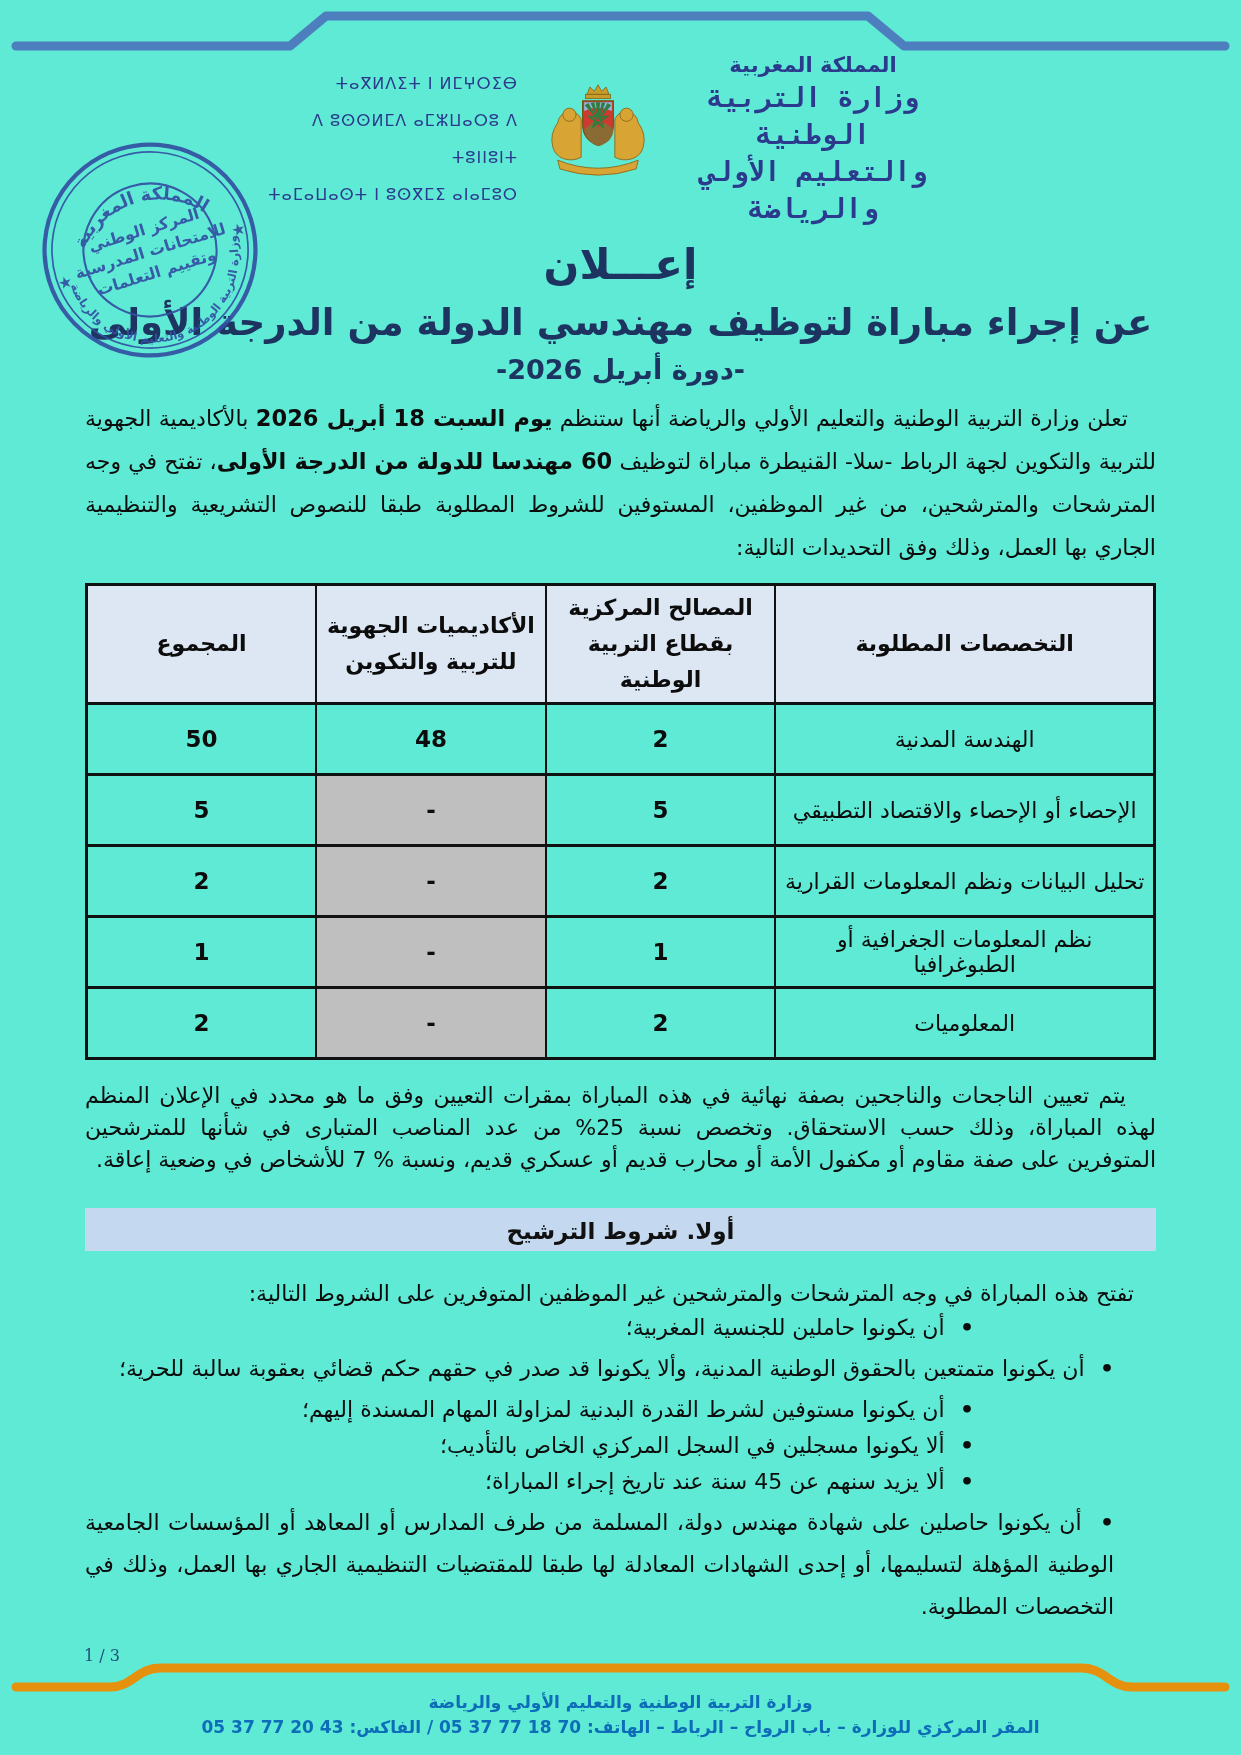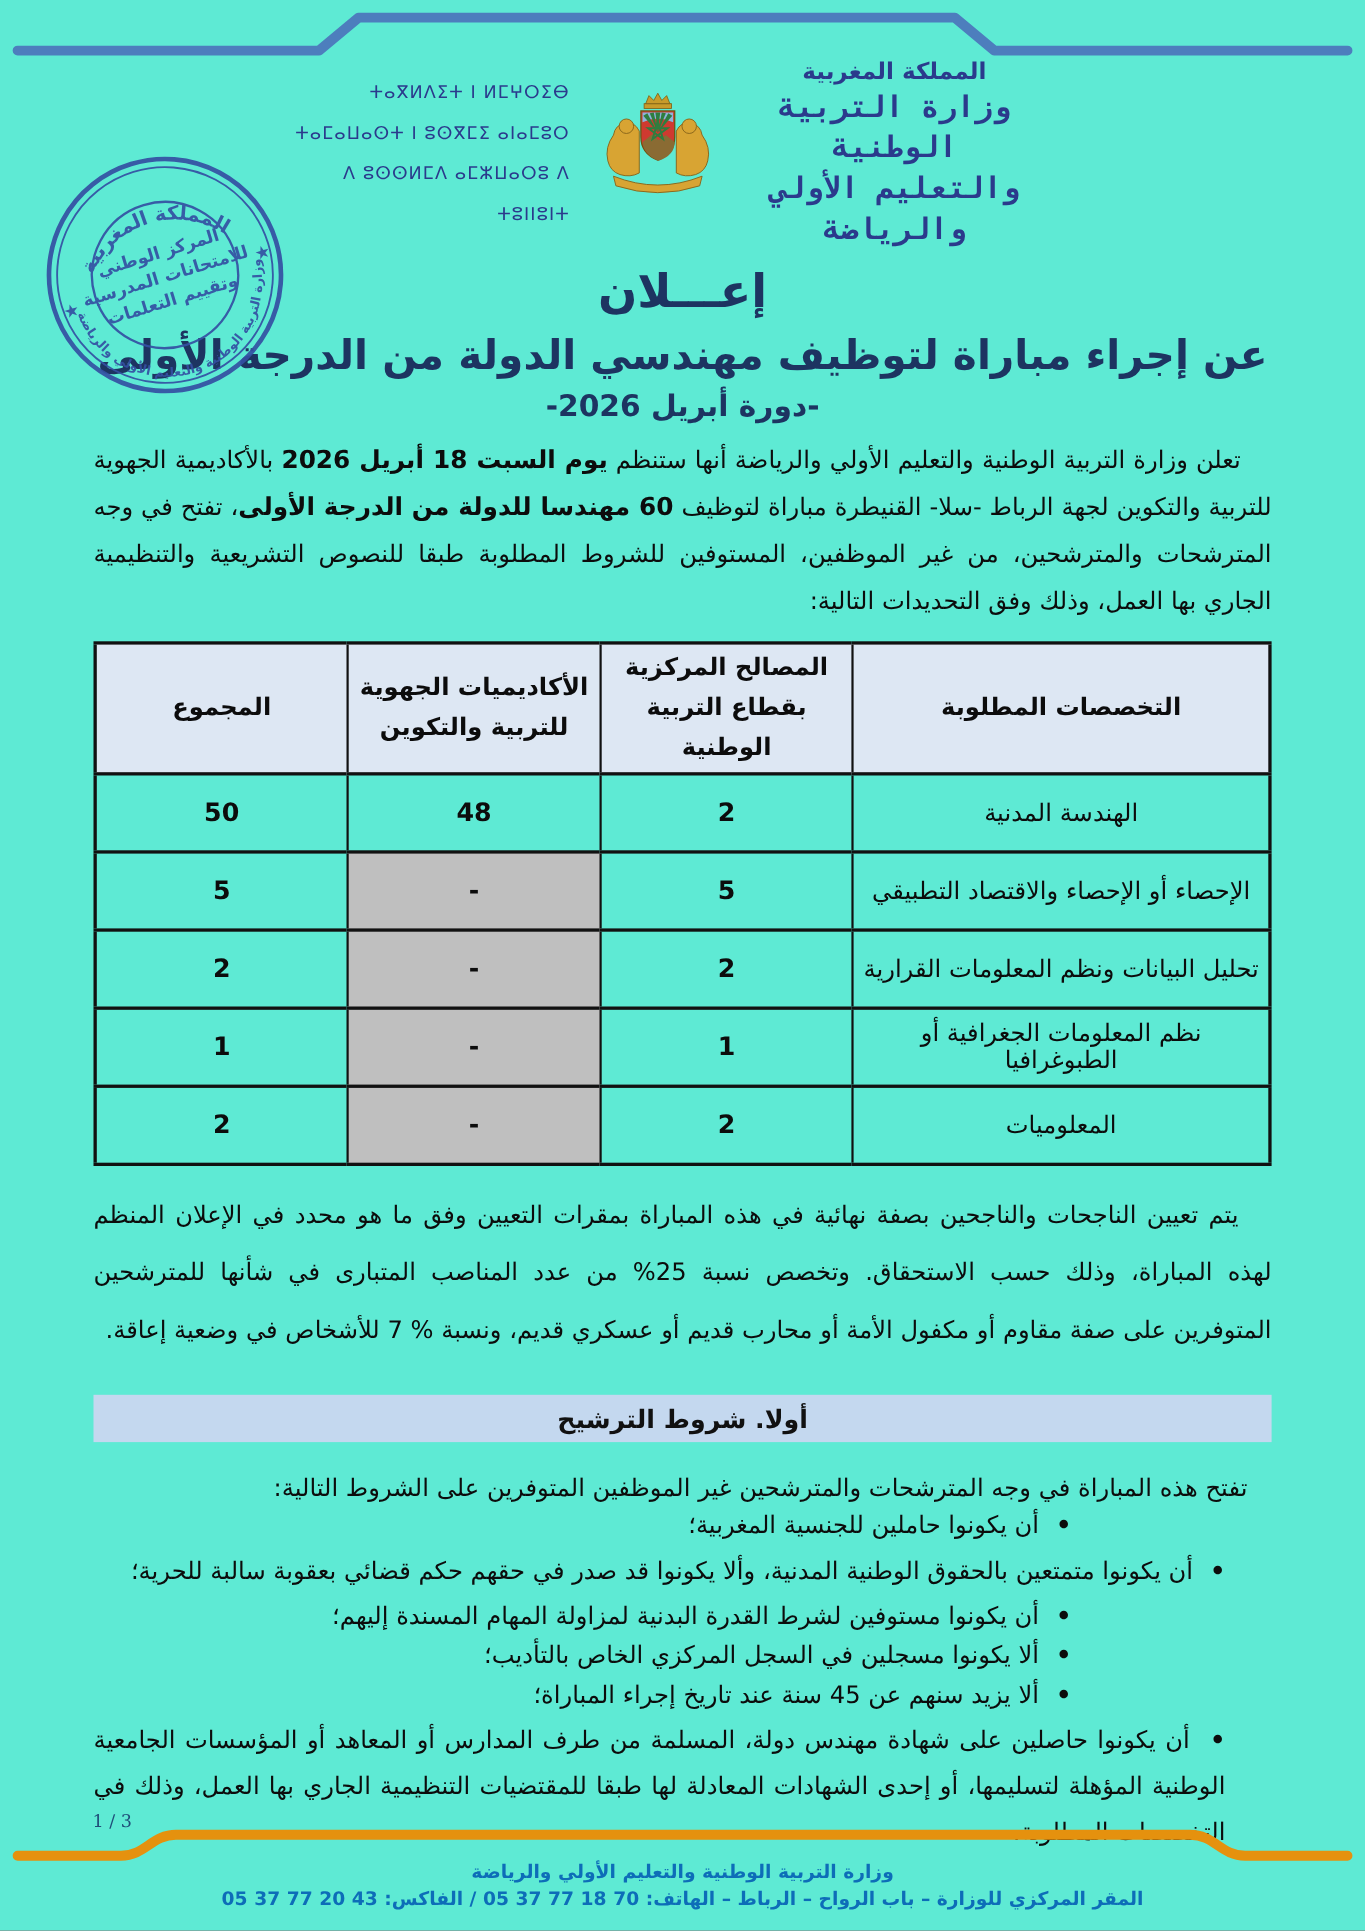--- a/index.html
+++ b/index.html
@@ -55,21 +55,21 @@
     font-size:27px;font-weight:bold;color:var(--c-title,#1d3461);
   }
   
   .intro{
     margin:12px 85px 0 85px;direction:rtl;text-align:justify;
     font-size:22px;line-height:43px;text-indent:28px;
   }
   .intro b{font-size:22.5px;}
   .alloc{
     margin:20px 85px 0 85px;direction:rtl;text-align:justify;
-    font-size:22px;line-height:52px;text-indent:30px;
+    font-size:22px;line-height:32px;text-indent:30px;
   }
   
   table.alloc-table{
     margin:14px 85px 0 85px;width:1071px;
     border-collapse:collapse;direction:rtl;
     border:3px solid #111;
   }
   .alloc-table th,.alloc-table td{
     border-left:2px solid #111;border-right:2px solid #111;
     border-top:3px solid #111;border-bottom:3px solid #111;
@@ -121,22 +121,22 @@
 
 <div class="page">
 
   <svg class="topline" viewBox="0 0 1241 56" aria-hidden="true">
     <path d="M16 42 L290 42 L326 12 L868 12 L904 42 L1225 42" fill="none" stroke="#4d7ebd" stroke-width="9" stroke-linejoin="round" stroke-linecap="round"></path>
   </svg>
 
   <div class="header-row">
     <div class="tifinagh-block">
       <div>ⵜⴰⴳⵍⴷⵉⵜ ⵏ ⵍⵎⵖⵔⵉⴱ</div>
+      <div>ⴷ ⵓⵙⵙⵍⵎⴷ ⴰⵎⵣⵡⴰⵔⵓ ⴷ ⵜⵓⵏⵏⵓⵏⵜ</div>
       <div>ⵜⴰⵎⴰⵡⴰⵙⵜ ⵏ ⵓⵙⴳⵎⵉ ⴰⵏⴰⵎⵓⵔ</div>
-      <div>ⴷ ⵓⵙⵙⵍⵎⴷ ⴰⵎⵣⵡⴰⵔⵓ ⴷ ⵜⵓⵏⵏⵓⵏⵜ</div>
     </div>
 
     <svg class="arms" viewBox="0 0 142 150" aria-hidden="true">
 
       <g id="lionL" fill="#d8a433" stroke="#8a671b" stroke-width="1.2">
         <path d="M48 100 L48 48 q-6 -12 -17 -10 q-13 2 -15 15 q-11 15 -7 32 q3 13 15 17 q13 4 24 -2 z"></path>
         <circle cx="32" cy="42" r="9"></circle>
       </g>
 
       <use href="#lionL" transform="matrix(-1,0,0,1,142,0)"></use>

